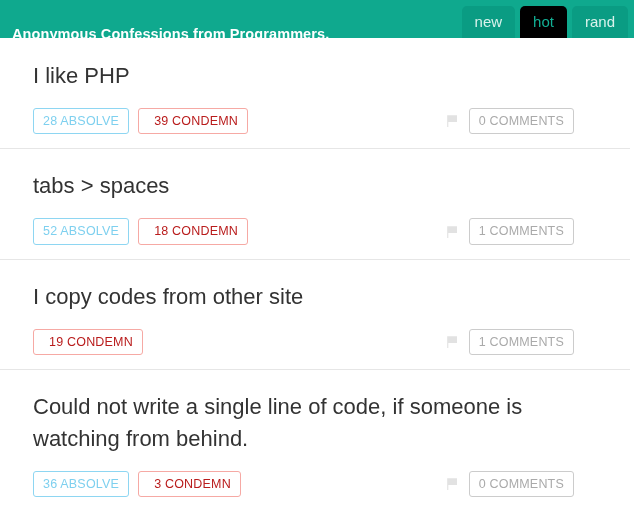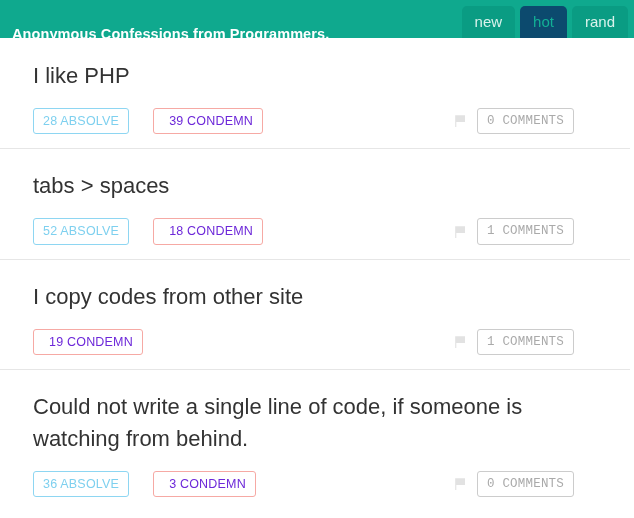--- a/index.html
+++ b/index.html
@@ -49,21 +49,21 @@
     cursor: pointer;
     user-select: none;
     white-space: nowrap;
     text-align: right;
   }
   .tab.inactive {
     background: #0a9c83;
     color: #d9f2ec;
   }
   .tab.active {
-    background: #0c4a6e;
+    background: #000000;
     color: #12b095;
   }
 
   
   .feed {
     padding: 0;
     background: #ffffff;
   }
   .confession {
     position: relative;
@@ -88,60 +88,59 @@
     font-weight: normal;
   }
   .conf-actions {
     display: flex;
     align-items: center;
     justify-content: space-between;
   }
   .vote-group {
     display: flex;
     align-items: flex-start;
-    gap: 24px;
+    gap: 9px;
   }
   .btn {
     display: inline-block;
     font-size: 12.5px;
     line-height: 1;
     padding: 6px 9px 6px 9px;
     border-radius: 3px;
     border: 1px solid transparent;
     background: #ffffff;
     white-space: nowrap;
     cursor: pointer;
     letter-spacing: 0.2px;
     box-sizing: border-box;
   }
   .btn-absolve {
     color: #7ed0ef;
     border-color: #8ed6f2;
   }
   .btn-condemn {
-    color: #6d28d9;
+    color: #b91c1c;
     border-color: #f6a9a4;
     padding-left: 15px;
   }
   .comment-group {
     display: flex;
     align-items: center;
     gap: 9px;
     margin-right: 30px;
   }
   .flag-icon {
     width: 16px;
     height: 16px;
     display: block;
     cursor: pointer;
   }
   .btn-comments {
     color: #aaaaaa;
     border-color: #cccccc;
-    font-family: Liberation Mono, monospace;
   }
 </style>
 </head>
 <body>
 
 <div class="header">
   <div class="site-title">Anonymous Confessions from Programmers.</div>
   <div class="tabs">
     <div class="tab inactive">new</div>
     <div class="tab active">hot</div>

